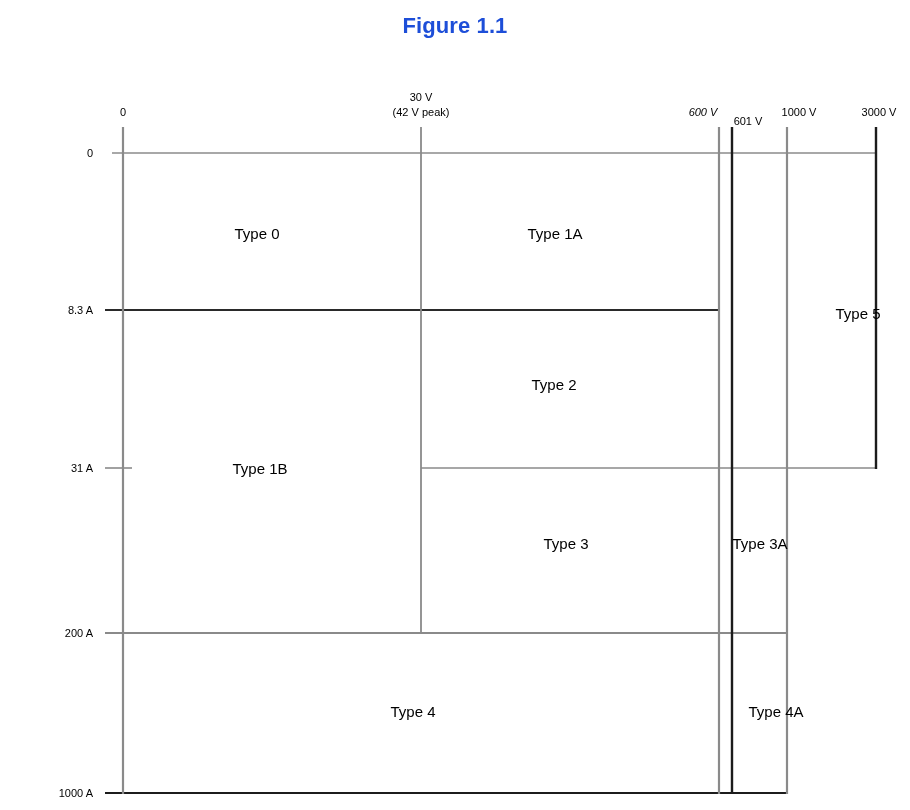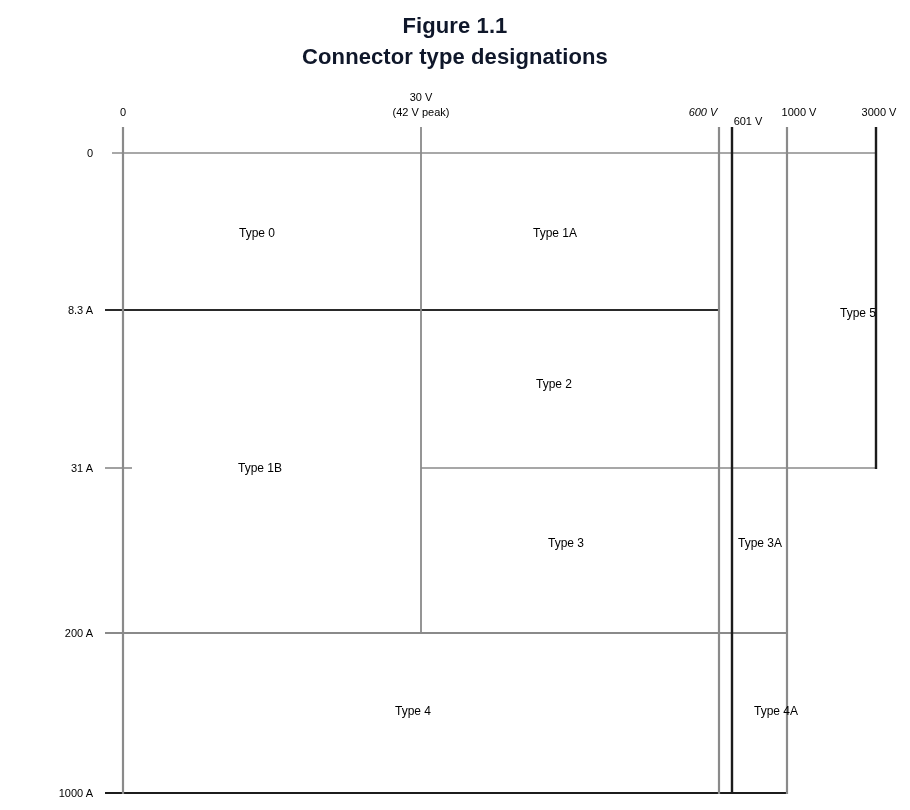--- a/index.html
+++ b/index.html
@@ -24,21 +24,21 @@
     position: absolute;
     top: 10px;
     left: 0;
     width: 910px;
     text-align: center;
   }
   .title-line {
     font-size: 22px;
     font-weight: bold;
     line-height: 31px;
-    color: #0f172a;
+    color: #1d4ed8;
     letter-spacing: 0.1px;
   }
   #diagram-svg {
     position: absolute;
     top: 0;
     left: 0;
   }
   .axis-label {
     position: absolute;
     font-size: 11px;
@@ -52,35 +52,34 @@
   }
   .y-axis-label {
     text-align: right;
     transform: translateY(-50%);
   }
   .x-axis-label.two-line {
     line-height: 15px;
   }
   .region-label {
     position: absolute;
-    font-size: 12px;
+    font-size: 15px;
     color: #000000;
     white-space: nowrap;
     transform: translate(-50%, -50%);
     text-align: center;
   }
 </style>
 </head>
 <body>
 
 <div id="figure-root">
 
   <div class="title-block">
     <div class="title-line">Figure 1.1</div>
-    <div class="title-line">Connector type designations</div>
   </div>
 
   <svg id="diagram-svg" width="910" height="810">
 
     <line x1="112" y1="153" x2="876" y2="153" stroke="#a8a8a8" stroke-width="2.2"></line>
 
     <line x1="105" y1="310" x2="719" y2="310" stroke="#2a2a2a" stroke-width="2.2"></line>
 
     <line x1="105" y1="468" x2="132" y2="468" stroke="#8a8a8a" stroke-width="1.6"></line>
 

